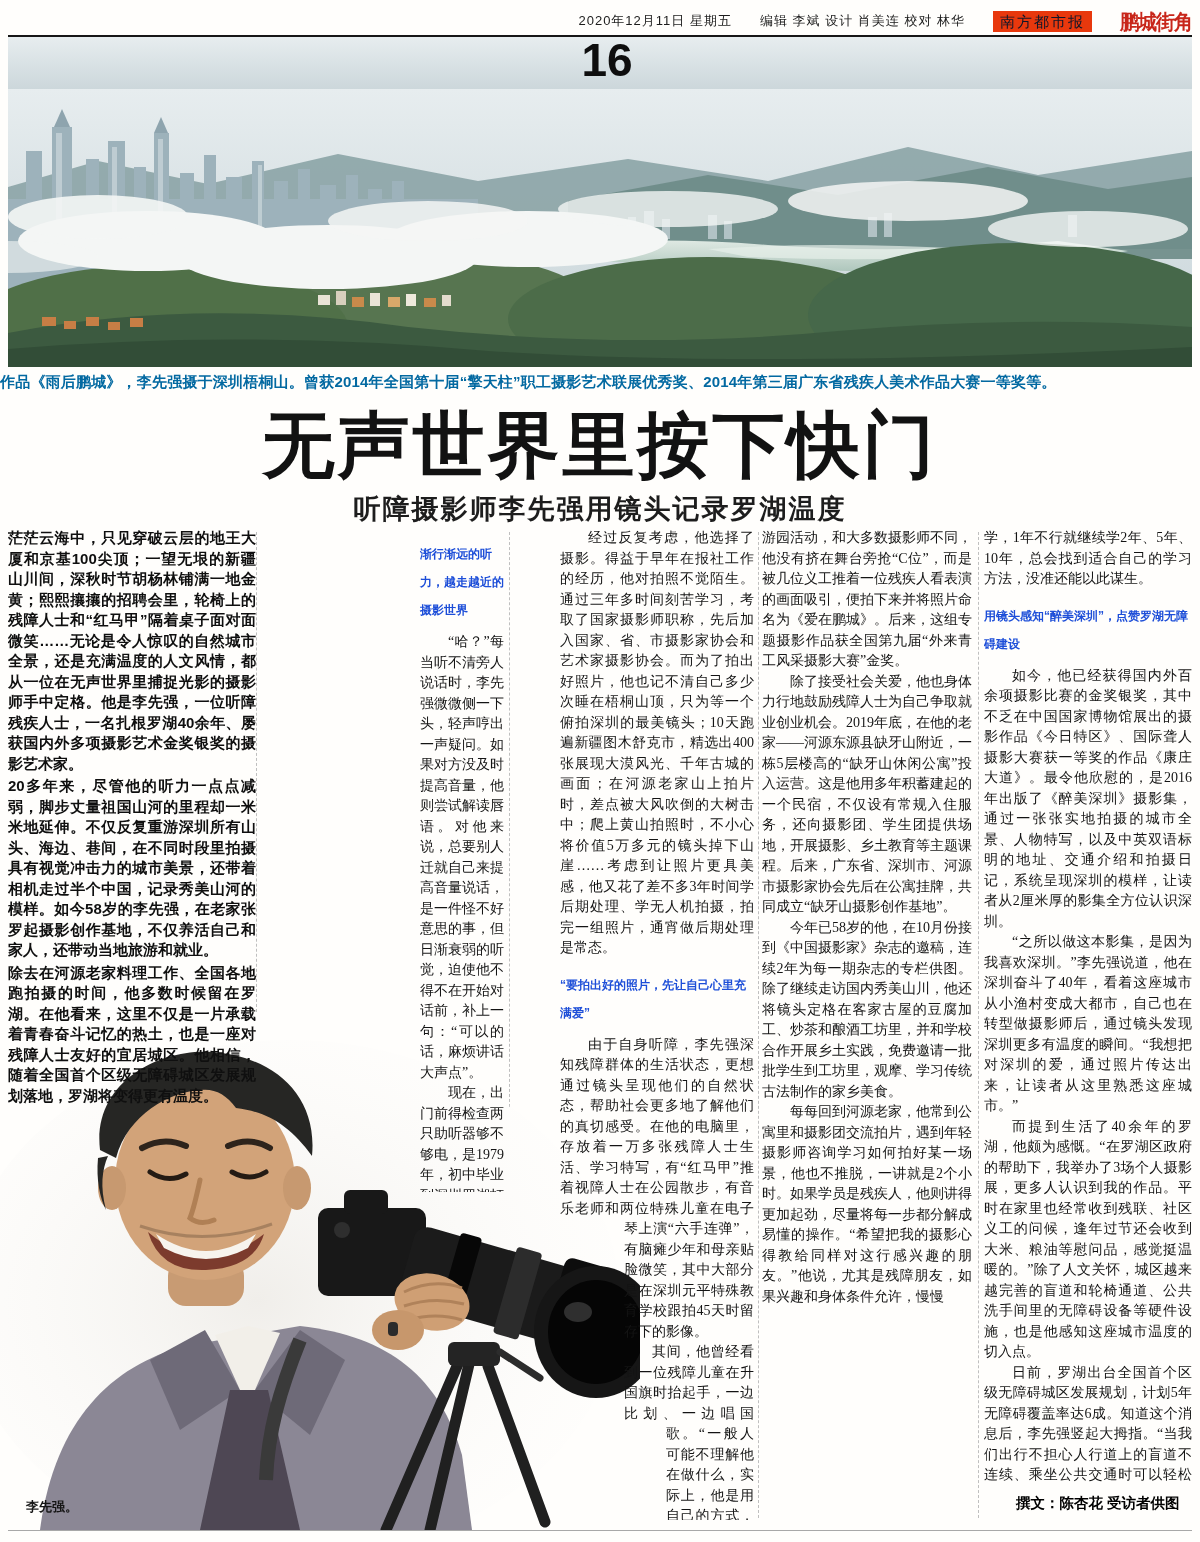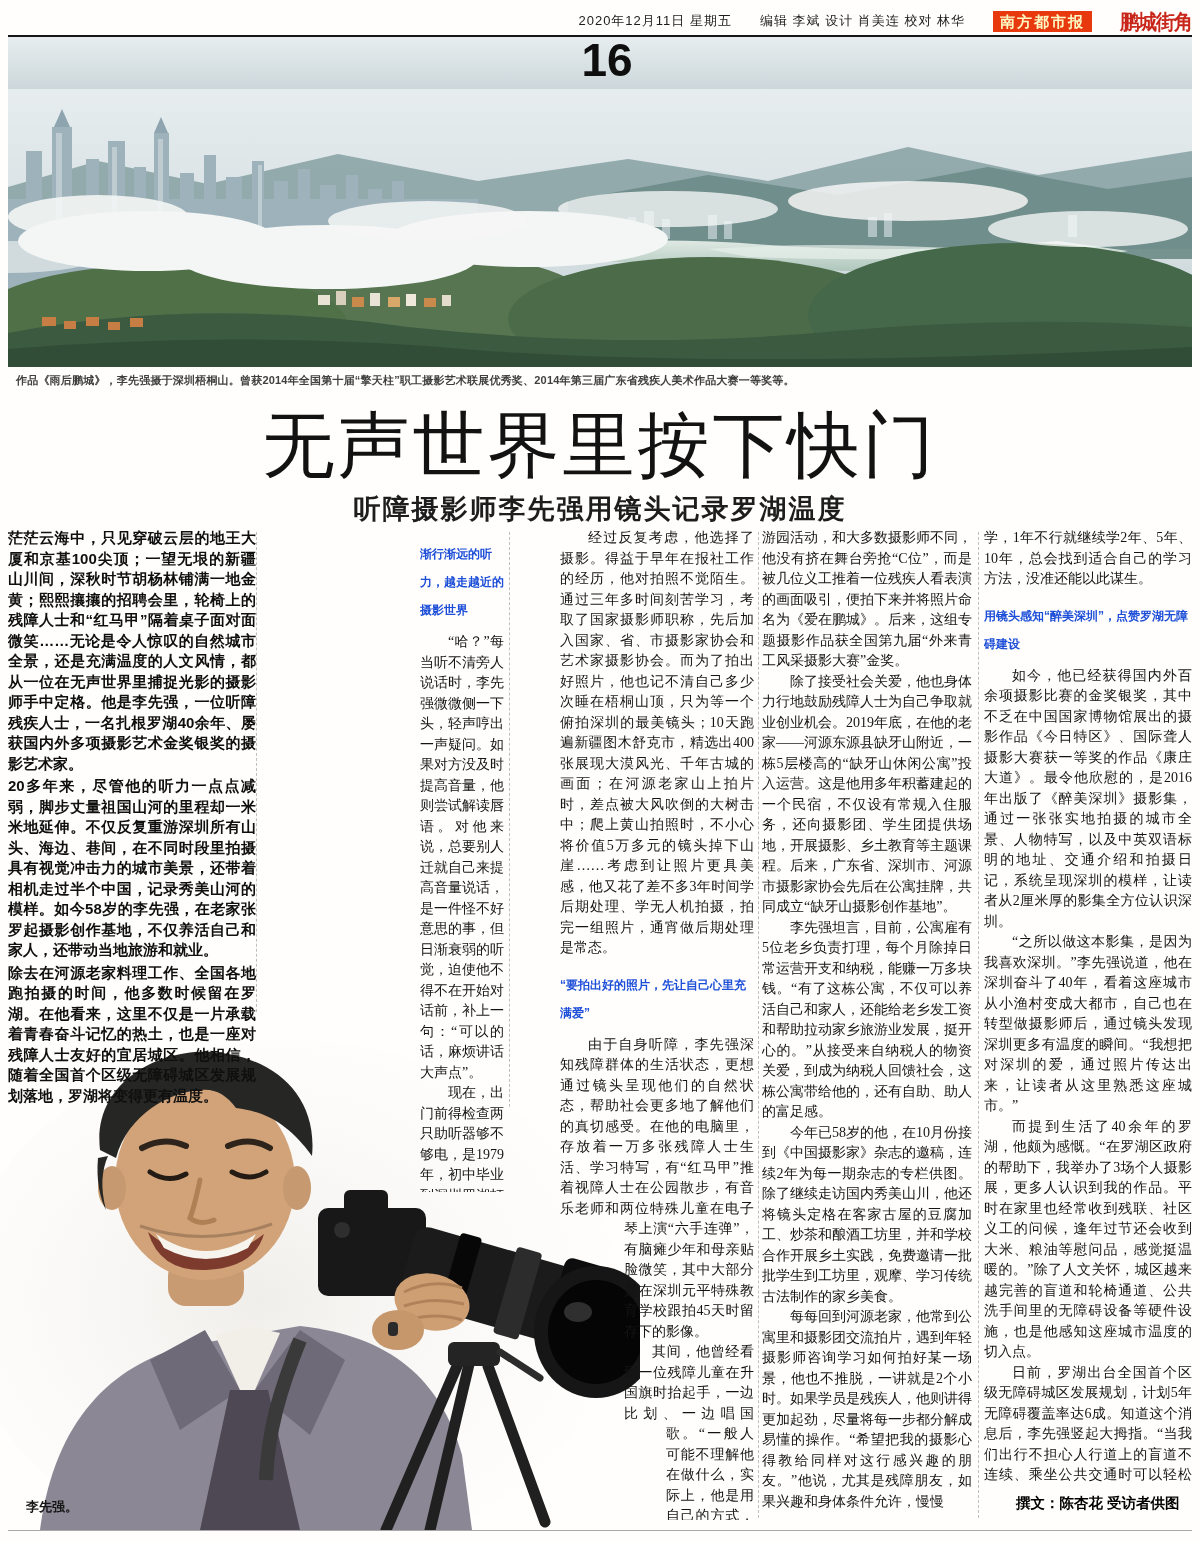--- a/index.html
+++ b/index.html
@@ -3,42 +3,42 @@
 <meta charset="utf-8">
 <style>
   html,body{margin:0;padding:0;background:#ffffff;}
   .page{position:relative;width:1200px;height:1542px;background:#fffefc;overflow:hidden;
         font-family:"Liberation Sans","DejaVu Sans",sans-serif;color:#111;}
 
   
   .masthead{position:absolute;top:8px;left:8px;right:8px;height:26px;display:flex;
             justify-content:flex-end;align-items:center;gap:28px;}
   .mast-text{font-size:13px;color:#1c1c1c;letter-spacing:1px;}
-  .brand-box{background:#e8380d;color:#fef9c3;font-weight:700;font-size:15px;
+  .brand-box{background:#e8380d;color:#0f172a;font-weight:400;font-size:15px;
              padding:3px 7px;letter-spacing:2px;line-height:1;}
   .logo-box{color:#c8261a;font-weight:900;font-size:19px;letter-spacing:-1px;
             transform:scaleY(1.1);line-height:1;}
   .mast-rule{position:absolute;top:35px;left:8px;right:8px;height:2px;background:#161616;}
 
   
   .section-band{position:absolute;top:37px;left:8px;right:8px;height:52px;
                 background:linear-gradient(#e7edef,#ccd7db);display:flex;align-items:center;flex-direction:column;}
   .page-num{font-size:46px;font-weight:900;color:#0e0e0e;margin-left:14px;line-height:1;}
   .page-slash{font-size:40px;font-weight:400;color:#2a2a2a;margin:0 4px 0 2px;}
   .section-en{font-size:46px;font-weight:900;color:#f2601c;letter-spacing:3px;margin-left:14px;line-height:1;}
   .section-cn{font-size:24px;color:#2f2f2f;letter-spacing:6px;margin-left:18px;}
 
   
   .panorama{position:absolute;top:89px;left:8px;width:1184px;height:278px;overflow:hidden;}
-  .photo-caption{position:absolute;top:373px;left:16px;width:1184px;
-                 font-size:11px;font-weight:700;color:#404040;letter-spacing:.2px;}
+  .photo-caption{position:absolute;top:373px;left:0;width:1184px;
+                 font-size:15px;font-weight:700;color:#0369a1;letter-spacing:.2px;}
 
   
   .headline{position:absolute;top:408px;left:0;width:100%;text-align:center;
-            font-size:72px;font-weight:400;color:#121212;letter-spacing:3px;line-height:1.05;}
+            font-size:72px;font-weight:700;color:#121212;letter-spacing:3px;line-height:1.05;}
   .subheadline{position:absolute;top:491px;left:0;width:100%;text-align:center;
                font-size:27px;font-weight:700;color:#1d1d1d;letter-spacing:2px;}
 
   
   .col{position:absolute;top:528px;overflow:hidden;text-align:justify;z-index:3;}
   .serif-col{font-family:"Liberation Serif","DejaVu Serif",serif;font-size:14px;
              line-height:20.5px;color:#141414;}
   .col p{margin:0;}
   .indent{text-indent:2em;}
   .subhead{font-family:"Liberation Sans","DejaVu Sans",sans-serif;font-weight:800;
@@ -290,21 +290,20 @@
     <p class="indent">经过反复考虑，他选择了摄影。得益于早年在报社工作的经历，他对拍照不觉陌生。通过三年多时间刻苦学习，考取了国家摄影师职称，先后加入国家、省、市摄影家协会和艺术家摄影协会。而为了拍出好照片，他也记不清自己多少次睡在梧桐山顶，只为等一个俯拍深圳的最美镜头；10天跑遍新疆图木舒克市，精选出400张展现大漠风光、千年古城的画面；在河源老家山上拍片时，差点被大风吹倒的大树击中；爬上黄山拍照时，不小心将价值5万多元的镜头掉下山崖……考虑到让照片更具美感，他又花了差不多3年时间学后期处理、学无人机拍摄，拍完一组照片，通宵做后期处理是常态。</p>
     <h3 class="subhead">“要拍出好的照片，先让自己心里充满爱”</h3>
     <p class="indent">由于自身听障，李先强深知残障群体的生活状态，更想通过镜头呈现他们的自然状态，帮助社会更多地了解他们的真切感受。在他的电脑里，存放着一万多张残障人士生活、学习特写，有“红马甲”推着视障人士在公园散步，有音乐老师和两位特殊儿童在电子琴上演“六手连弹”，有脑瘫少年和母亲贴脸微笑，其中大部分是在深圳元平特殊教育学校跟拍45天时留存下的影像。</p>
     <p class="indent">其间，他曾经看到一位残障儿童在升国旗时抬起手，一边比划、一边唱国歌。“一般人可能不理解他在做什么，实际上，他是用自己的方式，表达对祖国的喜爱。”看到这个画面，他立刻拿起相机按下快门。</p>
 
   </div>
 
   <div class="col serif-col" id="col4">
     <p>游园活动，和大多数摄影师不同，他没有挤在舞台旁抢“C位”，而是被几位义工推着一位残疾人看表演的画面吸引，便拍下来并将照片命名为《爱在鹏城》。后来，这组专题摄影作品获全国第九届“外来青工风采摄影大赛”金奖。</p>
     <p class="indent">除了接受社会关爱，他也身体力行地鼓励残障人士为自己争取就业创业机会。2019年底，在他的老家——河源东源县缺牙山附近，一栋5层楼高的“缺牙山休闲公寓”投入运营。这是他用多年积蓄建起的一个民宿，不仅设有常规入住服务，还向摄影团、学生团提供场地，开展摄影、乡土教育等主题课程。后来，广东省、深圳市、河源市摄影家协会先后在公寓挂牌，共同成立“缺牙山摄影创作基地”。</p>
-    <p class="indent">李先强坦言，目前，公寓雇有5位老乡负责打理，每个月除掉日常运营开支和纳税，能赚一万多块钱。“有了这栋公寓，不仅可以养活自己和家人，还能给老乡发工资和帮助拉动家乡旅游业发展，挺开心的。”从接受来自纳税人的物资关爱，到成为纳税人回馈社会，这栋公寓带给他的，还有自助、助人的富足感。</p>
     <p class="indent">今年已58岁的他，在10月份接到《中国摄影家》杂志的邀稿，连续2年为每一期杂志的专栏供图。除了继续走访国内秀美山川，他还将镜头定格在客家古屋的豆腐加工、炒茶和酿酒工坊里，并和学校合作开展乡土实践，免费邀请一批批学生到工坊里，观摩、学习传统古法制作的家乡美食。</p>
     <p class="indent">每每回到河源老家，他常到公寓里和摄影团交流拍片，遇到年轻摄影师咨询学习如何拍好某一场景，他也不推脱，一讲就是2个小时。如果学员是残疾人，他则讲得更加起劲，尽量将每一步都分解成易懂的操作。“希望把我的摄影心得教给同样对这行感兴趣的朋友。”他说，尤其是残障朋友，如果兴趣和身体条件允许，慢慢</p>
   </div>
 
   <div class="col serif-col" id="col5">
     <p>学，1年不行就继续学2年、5年、10年，总会找到适合自己的学习方法，没准还能以此谋生。</p>
     <h3 class="subhead">用镜头感知“醉美深圳”，点赞罗湖无障碍建设</h3>
     <p class="indent">如今，他已经获得国内外百余项摄影比赛的金奖银奖，其中不乏在中国国家博物馆展出的摄影作品《今日特区》、国际聋人摄影大赛获一等奖的作品《康庄大道》。最令他欣慰的，是2016年出版了《醉美深圳》摄影集，通过一张张实地拍摄的城市全景、人物特写，以及中英双语标明的地址、交通介绍和拍摄日记，系统呈现深圳的模样，让读者从2厘米厚的影集全方位认识深圳。</p>
     <p class="indent">“之所以做这本影集，是因为我喜欢深圳。”李先强说道，他在深圳奋斗了40年，看着这座城市从小渔村变成大都市，自己也在转型做摄影师后，通过镜头发现深圳更多有温度的瞬间。“我想把对深圳的爱，通过照片传达出来，让读者从这里熟悉这座城市。”</p>
     <p class="indent">而提到生活了40余年的罗湖，他颇为感慨。“在罗湖区政府的帮助下，我举办了3场个人摄影展，更多人认识到我的作品。平时在家里也经常收到残联、社区义工的问候，逢年过节还会收到大米、粮油等慰问品，感觉挺温暖的。”除了人文关怀，城区越来越完善的盲道和轮椅通道、公共洗手间里的无障碍设备等硬件设施，也是他感知这座城市温度的切入点。</p>

